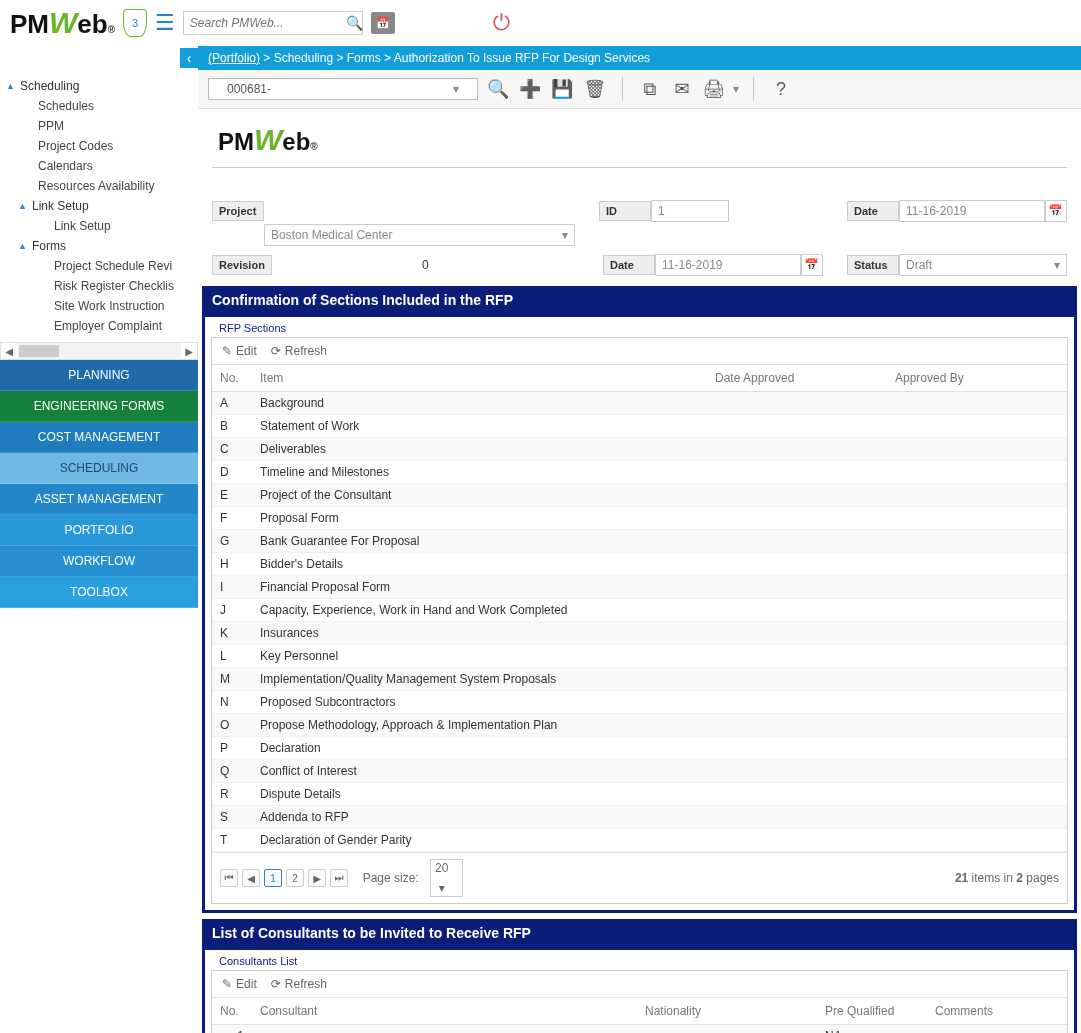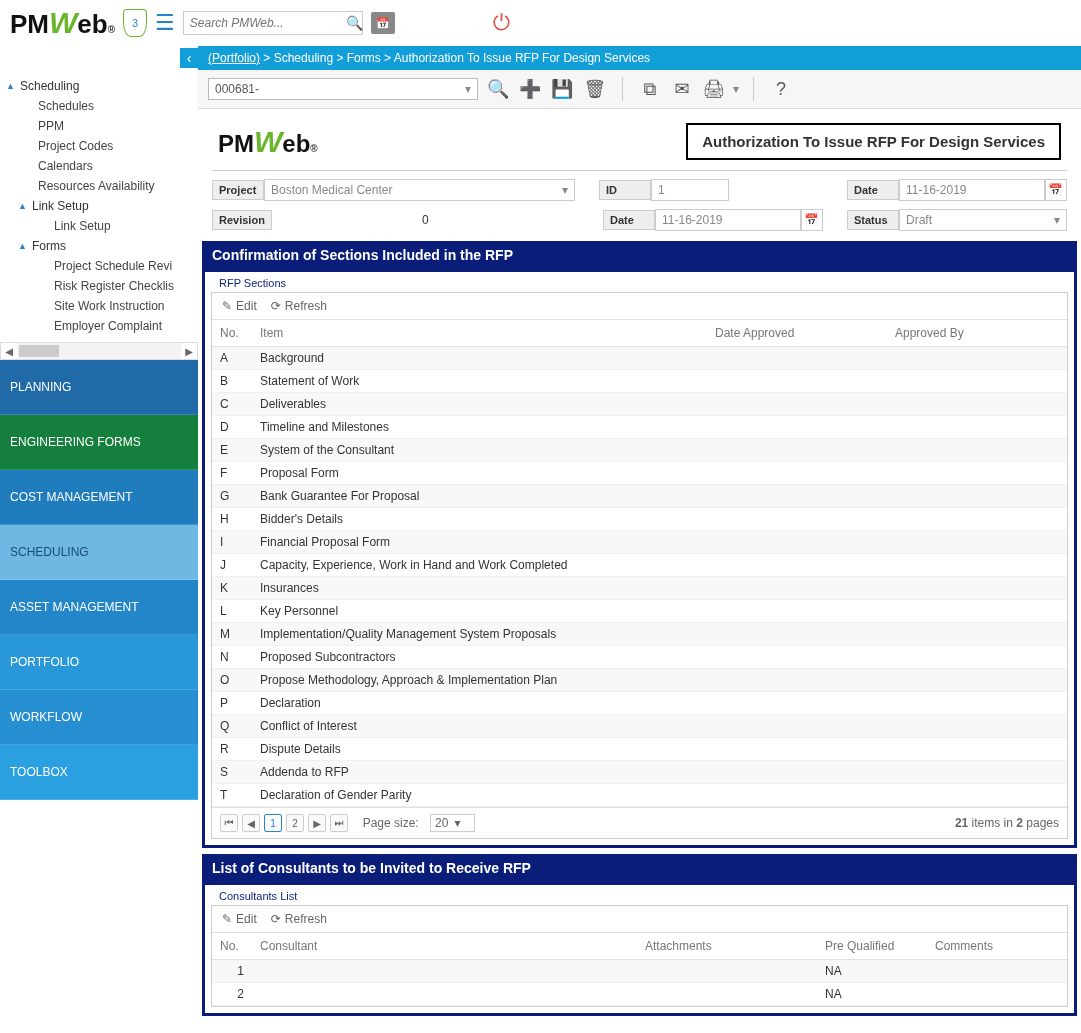--- a/index.html
+++ b/index.html
@@ -26,32 +26,32 @@
 .tree-item { padding: 3px 4px 3px 18px; cursor: pointer; display: flex; align-items: center; gap: 4px; }
 .tree-item.top { padding-left: 6px; color: #333; }
 .tree-item .caret { color: #2b83c7; font-size: 9px; width: 10px; }
 .tree-child { padding: 3px 4px 3px 38px; cursor: pointer; color: #444; }
 .tree-child2 { padding: 3px 4px 3px 54px; cursor: pointer; color: #444; white-space: nowrap; overflow: hidden; }
 .scrollbar-row { display: flex; align-items: center; border: 1px solid #ddd; height: 18px; }
 .scrollbar-row .arr { width: 16px; text-align: center; color: #666; font-size: 10px; cursor: pointer; }
 .scrollbar-row .track { flex: 1; background: #f3f3f3; height: 100%; position: relative; }
 .scrollbar-row .thumb { position: absolute; left: 2px; width: 40px; top: 2px; bottom: 2px; background: #ccc; }
 .modules { }
-.module { padding: 20px 10px; color: #fff; font-size: 12px; cursor: pointer; border-bottom: 1px solid rgba(255,255,255,0.15); }
+.module { padding: 8px 10px; color: #fff; font-size: 12px; cursor: pointer; border-bottom: 1px solid rgba(255,255,255,0.15); text-align: center; }
 .m-plan { background: #206aa8; }
 .m-eng { background: #15803d; }
 .m-cost { background: #1f7cbd; }
 .m-sched { background: #6eb8e3; color: #1a4d70; font-weight: 500; }
 .m-asset { background: #2286c9; }
 .m-wf { background: #258fd2; }
 .m-port { background: #2898da; }
 .m-tool { background: #2ba0e1; }
 .main { flex: 1; padding: 0; min-width: 0; }
 .record-bar { background: #f6f6f6; border-bottom: 1px solid #ddd; padding: 6px 10px; display: flex; align-items: center; gap: 8px; }
-.record-select { border: 1px solid #bbb; padding: 3px 6px; width: 270px; background: #fff; display: flex; justify-content: space-between; align-items: center; color: #555; }
+.record-select { border: 1px solid #bbb; padding: 3px 18px; width: 270px; background: #fff; display: flex; justify-content: space-between; align-items: center; color: #555; }
 .tool-icons { display: flex; gap: 6px; align-items: center; }
 .tool-ic { width: 26px; height: 26px; display: flex; align-items: center; justify-content: center; font-size: 18px; color: #555; cursor: pointer; }
 .tool-divider { width: 1px; height: 24px; background: #ccc; margin: 0 8px; }
 .tab-bar { background: #129fd9; display: flex; padding-top: 4px; padding-left: 10px; gap: 2px; }
 .tab { padding: 6px 18px; font-size: 13px; cursor: pointer; }
 .tab.active { background: #fff; color: #555; }
 .tab.inactive { color: #fff; }
 .doc-header { display: flex; align-items: center; justify-content: space-between; padding: 14px 20px 6px 20px; }
 .doc-title-box { border: 2px solid #000; padding: 8px 14px; font-weight: bold; font-size: 15px; }
 .header-rule { border: none; border-top: 1px solid #ccc; margin: 4px 14px; }
@@ -68,21 +68,21 @@
 .grid-toolbar { display: flex; gap: 14px; padding: 6px 10px; border-bottom: 1px solid #e0e0e0; color: #666; font-size: 12px; }
 .grid-toolbar .tbtn { display: flex; align-items: center; gap: 4px; cursor: pointer; }
 table.grid { width: 100%; border-collapse: collapse; font-size: 12px; }
 table.grid th { text-align: left; padding: 6px 8px; color: #777; font-weight: normal; border-bottom: 1px solid #e0e0e0; }
 table.grid td { padding: 4px 8px; border-bottom: 1px solid #f0f0f0; }
 table.grid tr:nth-child(odd) td { background: #f8f8f8; }
 .pager { display: flex; align-items: center; justify-content: space-between; padding: 6px 8px; border-top: 1px solid #e0e0e0; font-size: 12px; color: #666; }
 .pager-left { display: flex; align-items: center; gap: 4px; }
 .pg-btn { width: 18px; height: 18px; border: 1px solid #ccc; background: #fafafa; display: flex; align-items: center; justify-content: center; font-size: 10px; cursor: pointer; color: #666; border-radius: 2px; }
 .pg-btn.active { border-color: #2b83c7; color: #2b83c7; }
-.page-size-sel { border: 1px solid #ccc; padding: 1px 14px 1px 4px; font-size: 12px; display: inline-flex; align-items: center; gap: 6px; }
+.page-size-sel { border: 1px solid #ccc; padding: 1px 14px 1px 4px; font-size: 12px; display: inline-flex; align-items: center; gap: 6px; flex-direction: column; }
 </style>
 </head>
 <body>
 
 <div class="topbar">
   <div class="logo">
     <span class="pm">PM</span>
       <span class="w">W</span>
       <span class="eb">eb</span>
       <span class="reg">®</span>
@@ -172,28 +172,27 @@
     </div>
 
 
     <div class="doc-header">
       <div class="logo" style="font-size:24px;">
         <span class="pm">PM</span>
           <span class="w">W</span>
           <span class="eb">eb</span>
           <span class="reg">®</span>
       </div>
-      <div class="doc-title-box">Authorization To Issue RFP For Design Services</div>
     </div>
     <hr class="header-rule">
 
     <div class="field-row">
       <div class="field-group" style="flex:1.3;">
         <div class="field-label">Project</div>
-        <div class="field-input" style="flex:1; display:flex; justify-content:space-between;">
+        <div class="field-input" style="flex:1; display:flex; justify-content:space-between;margin-top:48px;">
             <span>Boston Medical Center</span>
             <span>▾</span>
           </div>
       </div>
       <div class="field-group" style="width:130px;">
         <div class="field-label">ID</div>
         <div class="field-input" style="width:80px;">1</div>
       </div>
       <div style="width:70px;"></div>
       <div class="field-group" style="width:220px;">
@@ -264,21 +263,21 @@
                 <td></td>
               </tr>
               <tr>
                 <td>D</td>
                 <td>Timeline and Milestones</td>
                 <td></td>
                 <td></td>
               </tr>
               <tr>
                 <td>E</td>
-                <td>System of the Consultant</td>
+                <td>Project of the Consultant</td>
                 <td></td>
                 <td></td>
               </tr>
               <tr>
                 <td>F</td>
                 <td>Proposal Form</td>
                 <td></td>
                 <td></td>
               </tr>
               <tr>
@@ -400,21 +399,21 @@
           <div class="tbtn">
               <span>⟳</span>
               <span>Refresh</span>
             </div>
         </div>
         <table class="grid">
           <thead>
               <tr>
             <th style="width:40px;">No.</th>
             <th>Consultant</th>
-            <th style="width:180px;">Attachments</th>
+            <th style="width:180px;">Nationality</th>
             <th style="width:110px;">Pre Qualified</th>
             <th style="width:140px;">Comments</th>
           </tr>
             </thead>
           <tbody id="s2body">
               <tr>
                 <td style="text-align:right;">1</td>
                 <td></td>
                 <td></td>
                 <td>NA</td>

